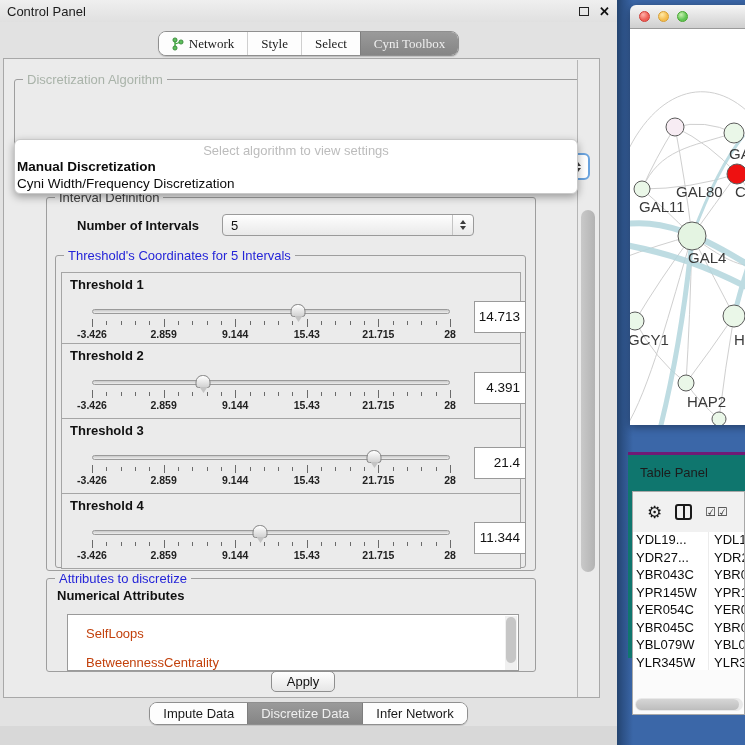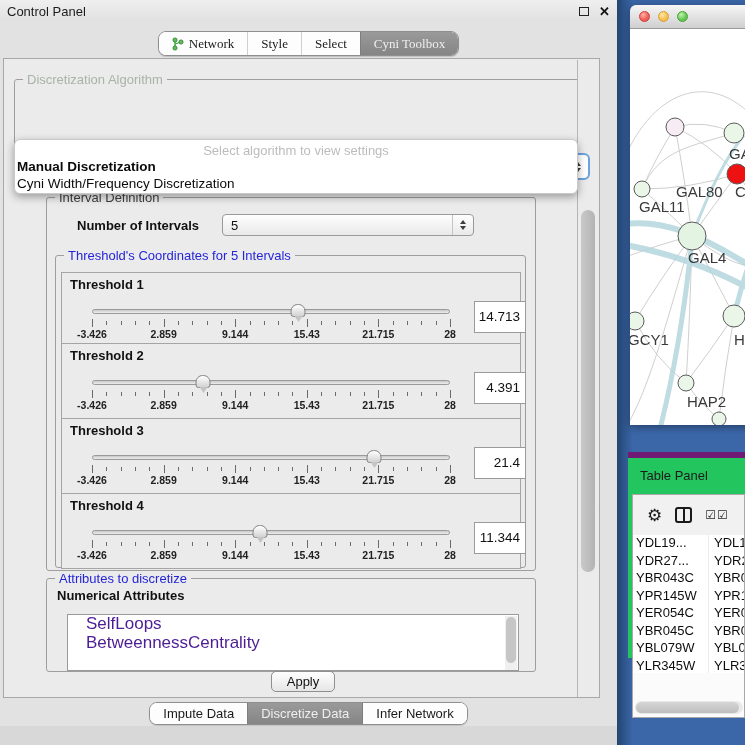--- a/index.html
+++ b/index.html
@@ -70,21 +70,21 @@
   .tick { position:absolute; top:2px; width:1px; height:4px; background:#6a6a6a; }
   .tick.major { top:0; height:8px; }
   .ticklabels { position:absolute; left:30px; top:55px; width:358px; height:12px; }
   .ticklabel { position:absolute; transform:translateX(-50%); font-size:10.5px; font-weight:600; color:#222; white-space:nowrap; }
   .valuebox { position:absolute; left:412px; top:28px; width:52px; height:32px; background:#fff; border:1px solid #9a9a9a;
               font-size:13.5px; color:#111; text-align:right; padding:7px 5px 0 0; }
 
   
   .listbox { position:absolute; left:20px; top:35px; width:452px; height:57px; background:#fff; border:1px solid #9a9a9a;
              overflow:hidden; }
-  .listitem { font-size:17px; color:#4c1d95; padding:1px 0 1px 18px; line-height:16.5px; cursor:pointer; }
+  .listitem { font-size:13px; color:#c2410c; padding:11px 0 1px 18px; line-height:16.5px; cursor:pointer; }
   .list-scroll { position:absolute; right:1px; top:1px; width:12px; height:54px; background:#f0f0f0; }
   .list-thumb { position:absolute; left:1px; top:1px; width:10px; height:46px; background:#c6c6c6; border-radius:5px; }
 
   .apply-btn { position:absolute; left:267px; top:612px; width:64px; height:21px; background:linear-gradient(#ffffff,#e6e6e6);
                border:1px solid #8f8f8f; border-radius:5px; font-size:13px; color:#111; text-align:center; line-height:19px; cursor:pointer; }
 
   
   .main-scroll { position:absolute; right:2px; top:1px; width:20px; height:637px; background:#ebebeb; border-left:1px solid #b5b5b5; }
   .main-thumb { position:absolute; left:3px; top:150px; width:14px; height:362px; background:linear-gradient(90deg,#c9c9c9,#b3b3b3); border-radius:7px; }
 
@@ -98,22 +98,22 @@
   .net-titlebar { height:24px; background:linear-gradient(#f6f6f6,#cfcfcf); border-bottom:1px solid #9a9a9a;
                   display:flex; align-items:center; gap:8px; padding-left:9px; }
   .light { width:11px; height:11px; border-radius:50%; cursor:pointer; }
   .light.red    { background:radial-gradient(circle at 35% 30%,#ffb0a8,#ee5f57 60%); border:1px solid #ce3c36; }
   .light.yellow { background:radial-gradient(circle at 35% 30%,#ffe9a8,#f5bd4f 60%); border:1px solid #d69e33; }
   .light.green  { background:radial-gradient(circle at 35% 30%,#c8f0b0,#61c554 60%); border:1px solid #45a52f; }
   .net-canvas { position:relative; width:130px; height:396px; background:#fff; overflow:hidden; }
   .net-label { position:absolute; font-size:15px; color:#3a3a3a; white-space:nowrap; pointer-events:none; }
 
   
-  .table-panel { position:absolute; left:628px; top:452px; width:117px; height:206px; background:#22c55e;
-                 border-top:6px solid #701a75; }
+  .table-panel { position:absolute; left:628px; top:452px; width:117px; height:206px; background:#0f766e;
+                 border-top:3px solid #701a75; }
   .tp-title { font-size:13px; color:#1c1c1c; padding:10px 0 0 12px; }
   .tp-inner { position:absolute; left:4px; top:36px; width:113px; height:224px; background:#fbfbfb; border:1px solid #a8a8a8; }
   .tp-toolbar { height:40px; background:#f1f1f1; display:flex; align-items:center; gap:13px; padding-left:14px; }
   .gear-glyph { font-size:17px; color:#1a1a1a; cursor:pointer; line-height:1; }
   .split-icon { width:17px; height:16px; border:2px solid #1a1a1a; border-radius:3px; position:relative; cursor:pointer; }
   .split-icon::after { content:""; position:absolute; left:50%; top:0; width:2px; height:100%; background:#1a1a1a; transform:translateX(-1px); }
   .cb-glyph { font-size:12px; color:#2a2a2a; letter-spacing:1px; cursor:pointer; }
   .tp-header { display:flex; height:23px; border-top:1px solid #9fb6c2; border-bottom:1px solid #9fb6c2; }
   .tp-hcell { font-size:12.5px; color:#1a1a1a; text-align:right; padding:4px 5px 0 0; background:#cde7f5; }
   .tp-hcell.c1 { width:76px; border-right:1px solid #9fb6c2; }

